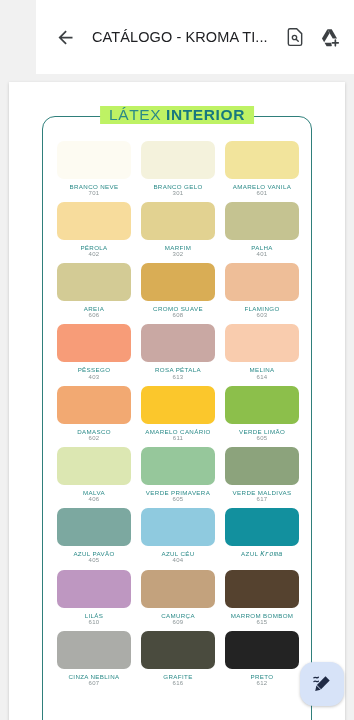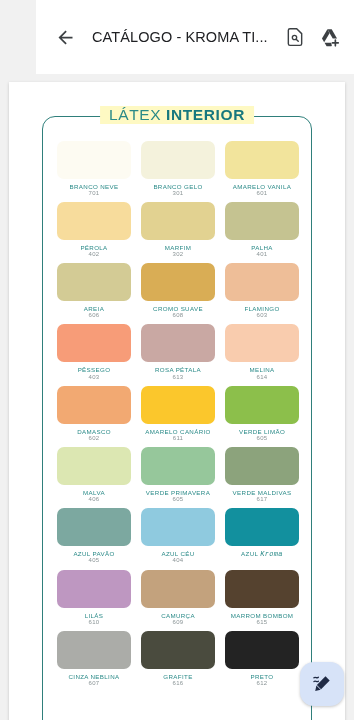--- a/index.html
+++ b/index.html
@@ -47,21 +47,21 @@
   }
 
   
   .frame{
     position:absolute; top:34px; left:33px;
     width:270px; height:640px;
     border:1.4px solid #2f7f7b; border-radius:13px;
   }
   .frame-title{
     position:absolute; top:-11px; left:50%; transform:translateX(-50%);
-    background:#fef9c3; padding:0 9px; white-space:nowrap;
+    background:#bef264; padding:0 9px; white-space:nowrap;
     font-size:15.5px; letter-spacing:.6px; color:#2a8a88;
   }
   .frame-title .light{ font-weight:400; }
   .frame-title .bold{ font-weight:700; color:#17787e; }
 
   .grid{
     position:absolute; top:24px; left:14px;
     width:242px;
     display:grid; grid-template-columns:repeat(3,1fr);
     column-gap:10px; row-gap:4px;

